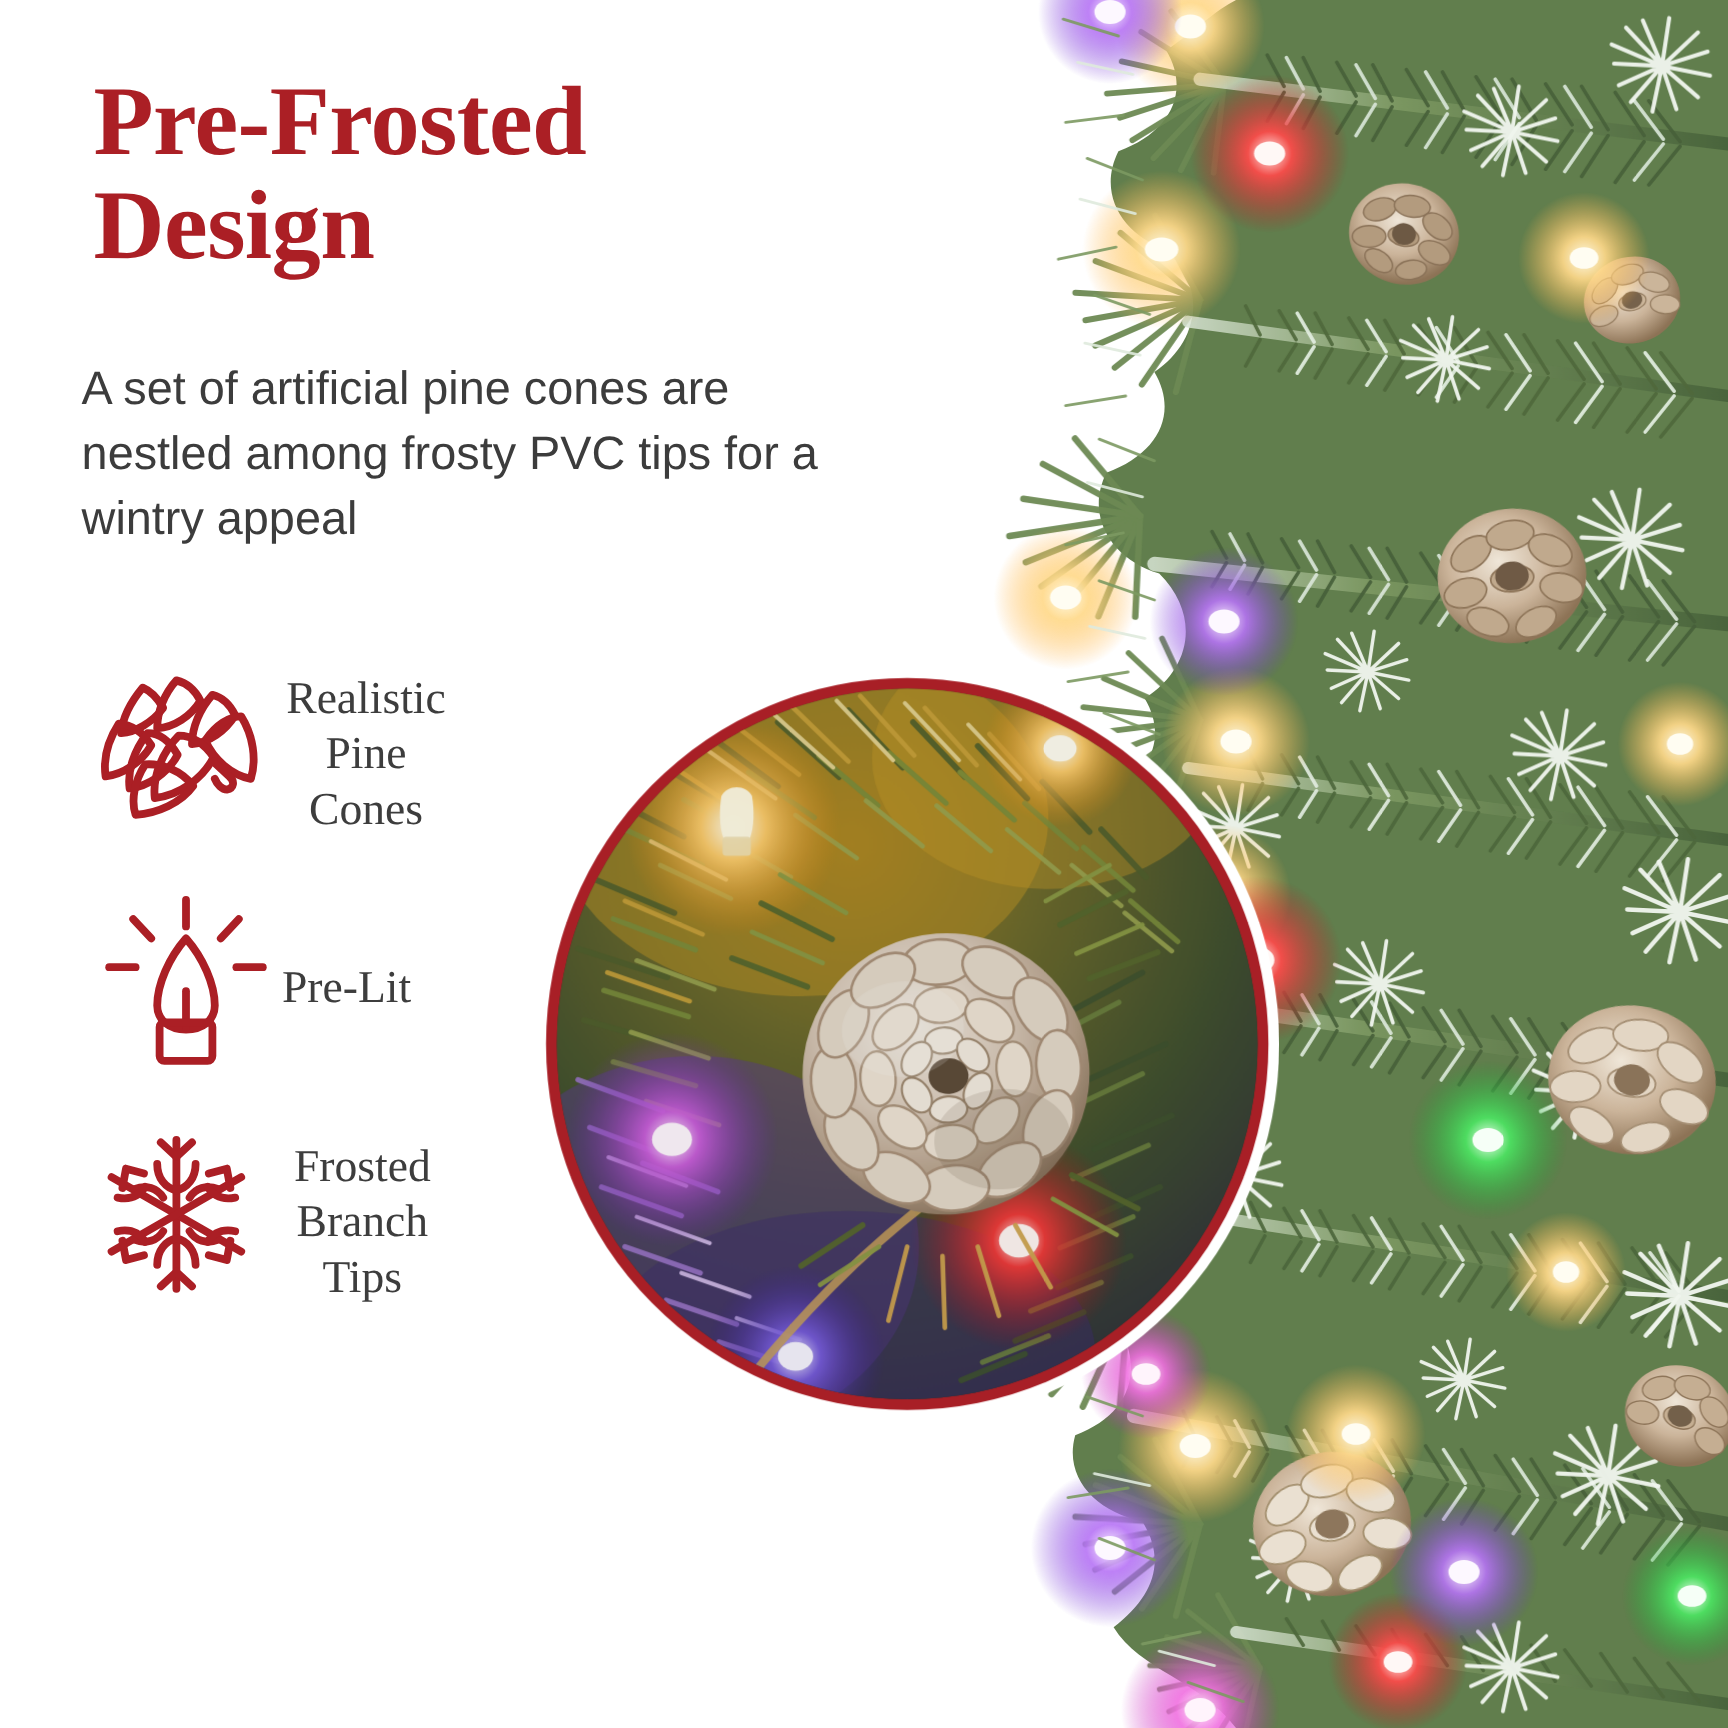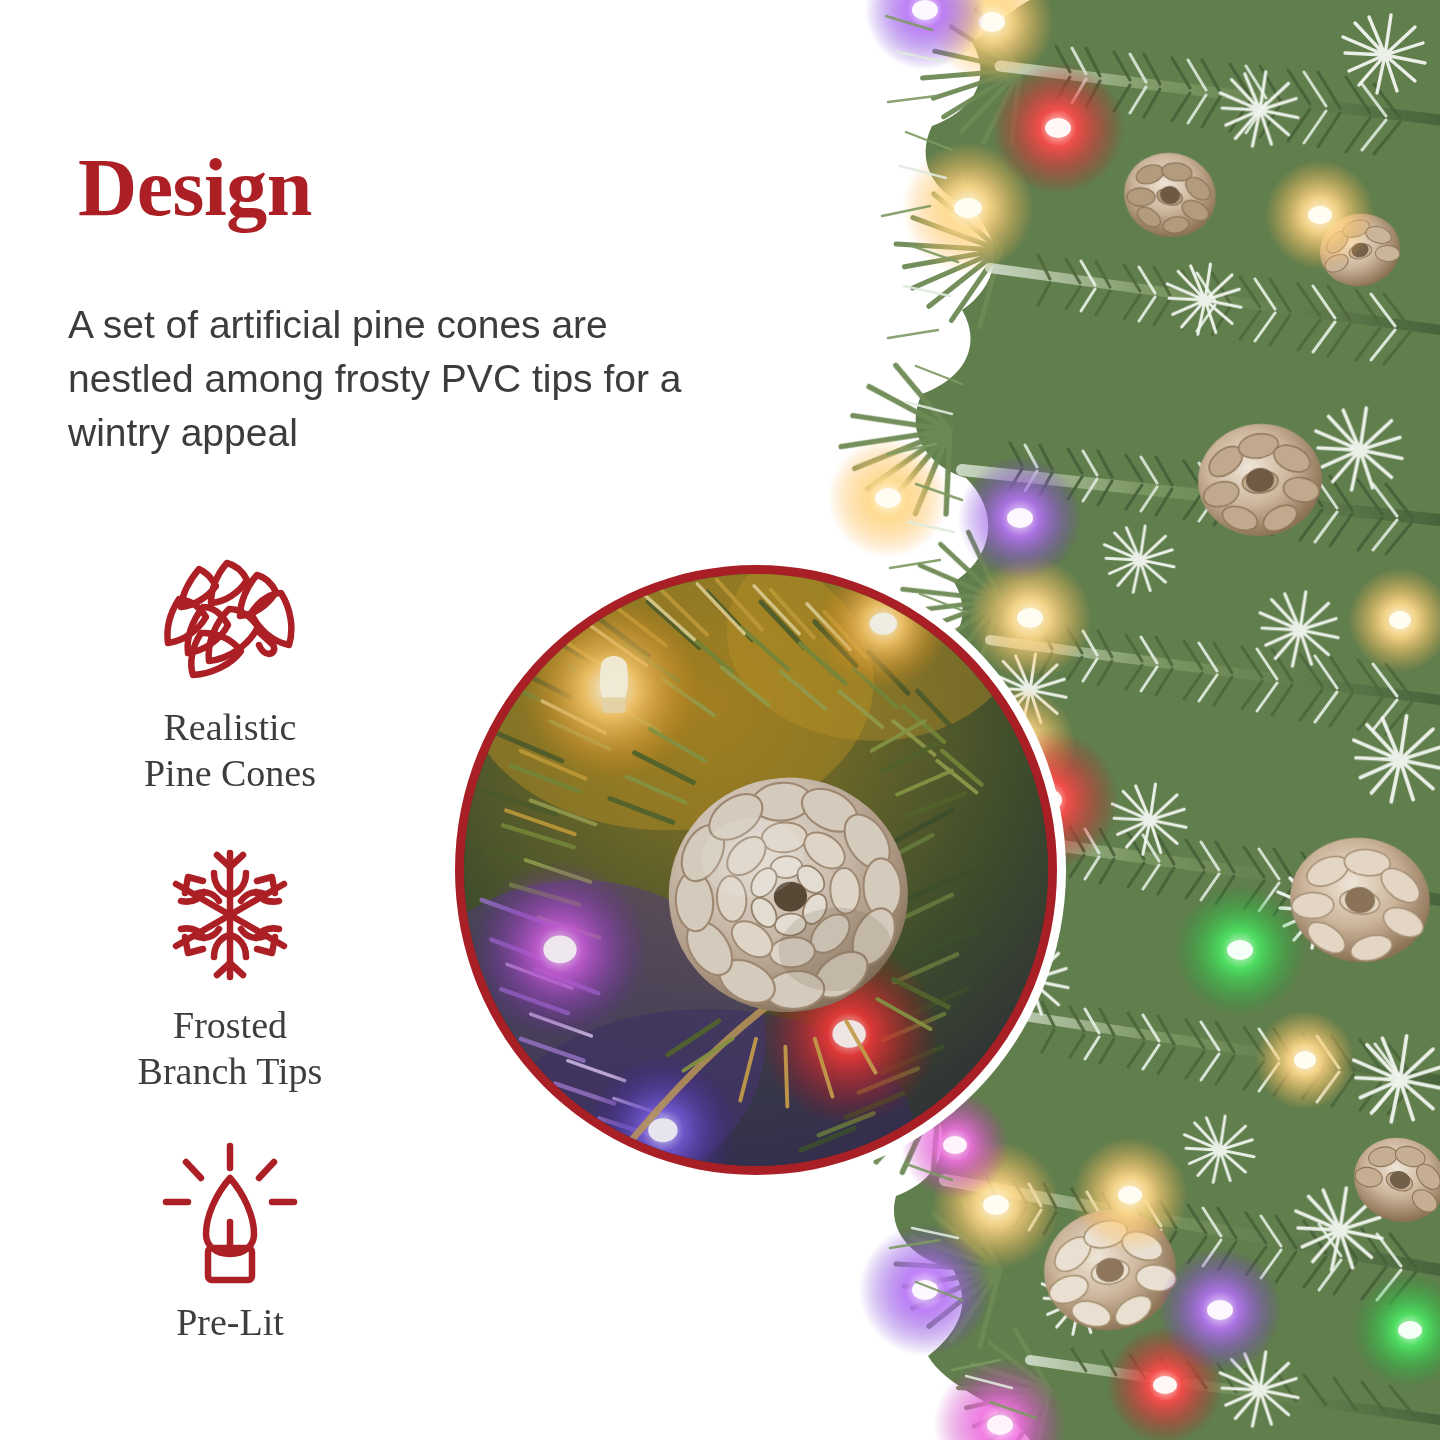--- a/index.html
+++ b/index.html
@@ -48,21 +48,20 @@
 
   
   .features{
     position:absolute;
     left:75px; top:545px;
     width:310px;
     z-index:5;
   }
   .feature{
     display:flex;
-    flex-direction:column;
     align-items:center;
     margin-bottom:46px;
   }
   .feature:last-child{ margin-bottom:0; }
   .feature-icon{
     width:160px; height:145px;
     display:flex; align-items:center; justify-content:center;
   }
   .feature-icon svg{ display:block; }
   .feature-label{
@@ -534,21 +533,21 @@
       <g stroke="#dfeadd" stroke-width="2.4">
         <path d="M244,62 l-46,-10 M246,178 l-46,-12 M250,296 l-46,-10 M252,414 l-46,-12
                  M254,532 l-46,-10 M252,650 l-46,-12 M248,766 l-46,-10 M244,884 l-46,-12
                  M242,1000 l-46,-10 M238,1118 l-46,-12 M258,1238 l-46,-10 M312,1388 l-46,-12"></path>
       </g>
     </g>
   </svg>
 </div>
 
 <h1 class="headline">
-  <br>
+  <span>Pre-Frosted</span><br>
   <span>Design</span>
 </h1>
 
 <p class="subhead">A set of artificial pine cones are nestled among frosty PVC tips for a wintry appeal</p>
 
 <div class="features">
 
   <div class="feature">
     <span class="feature-icon">
       <svg width="150" height="126" viewBox="0 0 150 126" fill="none" stroke="#ab1f25" stroke-width="6.5" stroke-linecap="round" stroke-linejoin="round">
@@ -571,76 +570,76 @@
 
         <path d="M103 76 L116 88 M116 88 C121 92 120 98 114 99 C110 99 106 95 104 90"></path>
       </svg>
     </span>
     <span class="feature-label">Realistic
 Pine Cones</span>
   </div>
 
   <div class="feature">
     <span class="feature-icon">
-      <svg width="136" height="140" viewBox="0 0 136 140" fill="none" stroke="#ab1f25" stroke-width="6.5" stroke-linecap="round" stroke-linejoin="round">
-        <g>
-
-          <line x1="68" y1="8" x2="68" y2="132"></line>
-          <line x1="14" y1="39" x2="122" y2="101"></line>
-          <line x1="14" y1="101" x2="122" y2="39"></line>
-
-          <path d="M68 22 L55 10 M68 22 L81 10"></path>
-          <path d="M52 28 C52 40 59 48 68 50"></path>
-          <path d="M84 28 C84 40 77 48 68 50"></path>
-
-          <path d="M68 118 L55 130 M68 118 L81 130"></path>
-          <path d="M52 112 C52 100 59 92 68 90"></path>
-          <path d="M84 112 C84 100 77 92 68 90"></path>
-
-          <path d="M26 32 L23 48 M26 32 L41 36"></path>
-          <path d="M33 49 C43 45 52 48 57 56"></path>
-          <path d="M19 56 C29 58 37 55 42 47"></path>
-
-          <path d="M110 108 L113 92 M110 108 L95 104"></path>
-          <path d="M103 91 C93 95 84 92 79 84"></path>
-          <path d="M117 84 C107 82 99 85 94 93"></path>
-
-          <path d="M110 32 L113 48 M110 32 L95 36"></path>
-          <path d="M103 49 C93 45 84 48 79 56"></path>
-          <path d="M117 56 C107 58 99 55 94 47"></path>
-
-          <path d="M26 108 L23 92 M26 108 L41 104"></path>
-          <path d="M33 91 C43 95 52 92 57 84"></path>
-          <path d="M19 84 C29 82 37 85 42 93"></path>
-        </g>
-      </svg>
-    </span>
-    <span class="feature-label">Frosted
-Branch Tips</span>
-  </div>
-
-  <div class="feature">
-    <span class="feature-icon">
       <svg width="140" height="142" viewBox="0 0 140 142" fill="none" stroke="#ab1f25" stroke-width="6.5" stroke-linecap="round" stroke-linejoin="round">
 
         <line x1="70" y1="4" x2="70" y2="26"></line>
         <line x1="26" y1="20" x2="41" y2="36"></line>
         <line x1="114" y1="20" x2="99" y2="36"></line>
         <line x1="6" y1="60" x2="28" y2="60"></line>
         <line x1="134" y1="60" x2="112" y2="60"></line>
 
         <path d="M70 36 C56 52 46 74 46 92 C46 104 56 112 70 112 C84 112 94 104 94 92
                  C94 74 84 52 70 36Z"></path>
 
         <line x1="70" y1="80" x2="70" y2="110"></line>
 
         <rect x="48" y="106" width="44" height="32" rx="4"></rect>
       </svg>
     </span>
     <span class="feature-label">Pre-Lit</span>
+  </div>
+
+  <div class="feature">
+    <span class="feature-icon">
+      <svg width="136" height="140" viewBox="0 0 136 140" fill="none" stroke="#ab1f25" stroke-width="6.5" stroke-linecap="round" stroke-linejoin="round">
+        <g>
+
+          <line x1="68" y1="8" x2="68" y2="132"></line>
+          <line x1="14" y1="39" x2="122" y2="101"></line>
+          <line x1="14" y1="101" x2="122" y2="39"></line>
+
+          <path d="M68 22 L55 10 M68 22 L81 10"></path>
+          <path d="M52 28 C52 40 59 48 68 50"></path>
+          <path d="M84 28 C84 40 77 48 68 50"></path>
+
+          <path d="M68 118 L55 130 M68 118 L81 130"></path>
+          <path d="M52 112 C52 100 59 92 68 90"></path>
+          <path d="M84 112 C84 100 77 92 68 90"></path>
+
+          <path d="M26 32 L23 48 M26 32 L41 36"></path>
+          <path d="M33 49 C43 45 52 48 57 56"></path>
+          <path d="M19 56 C29 58 37 55 42 47"></path>
+
+          <path d="M110 108 L113 92 M110 108 L95 104"></path>
+          <path d="M103 91 C93 95 84 92 79 84"></path>
+          <path d="M117 84 C107 82 99 85 94 93"></path>
+
+          <path d="M110 32 L113 48 M110 32 L95 36"></path>
+          <path d="M103 49 C93 45 84 48 79 56"></path>
+          <path d="M117 56 C107 58 99 55 94 47"></path>
+
+          <path d="M26 108 L23 92 M26 108 L41 104"></path>
+          <path d="M33 91 C43 95 52 92 57 84"></path>
+          <path d="M19 84 C29 82 37 85 42 93"></path>
+        </g>
+      </svg>
+    </span>
+    <span class="feature-label">Frosted
+Branch Tips</span>
   </div>
 </div>
 
 <div class="inset">
   <div class="inset-ring">
     <svg viewBox="0 0 600 600" preserveAspectRatio="none" aria-hidden="true">
       <defs>
         <radialGradient id="iGlowWarm" cx="50%" cy="50%" r="50%">
           <stop offset="0%" stop-color="#fffdf0"></stop>
           <stop offset="30%" stop-color="#ffce6e" stop-opacity=".95"></stop>

